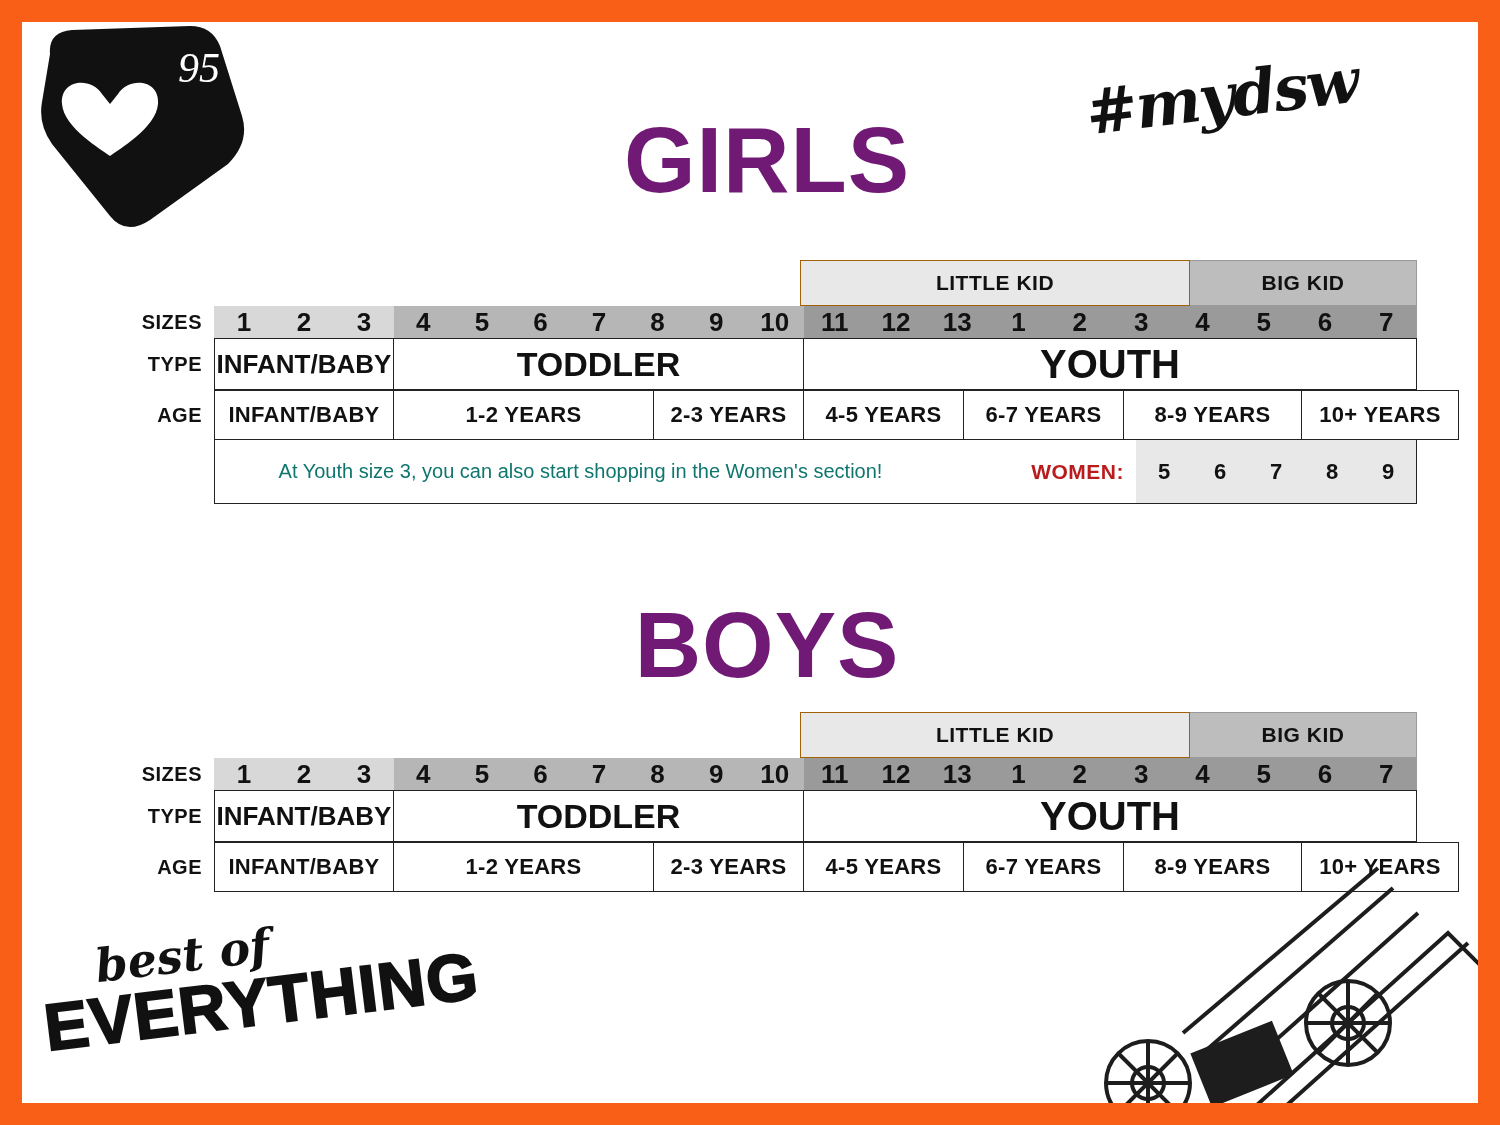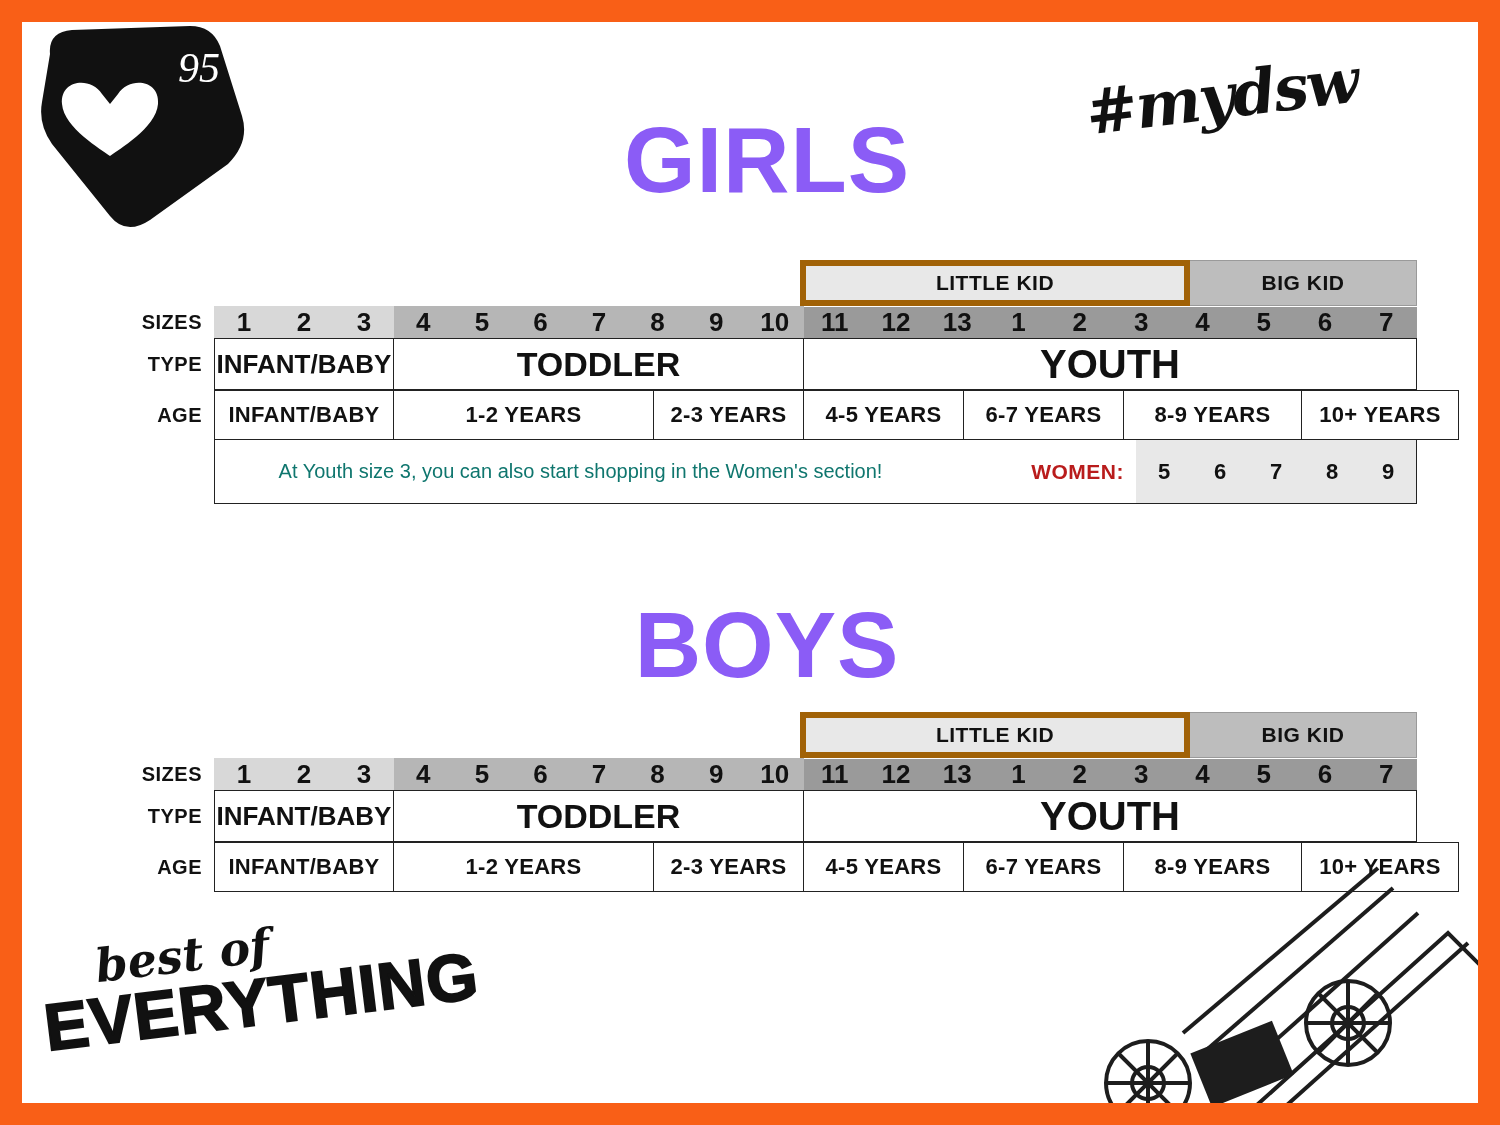--- a/index.html
+++ b/index.html
@@ -52,21 +52,21 @@
     opacity: .95;
   }
 
   
   .title {
     text-align: center;
     font-family: "Liberation Sans", sans-serif;
     font-weight: bold;
     font-size: 92px;
     letter-spacing: 1px;
-    color: #8b5cf6;
+    color: #701a75;
     line-height: 1;
     padding-left: 34px;
   }
   #girls-title { position: absolute; left: 0; right: 0; top: 92px; }
   #boys-title  { position: absolute; left: 0; right: 0; top: 577px; }
 
   
   .chart { position: absolute; }
   #girls-chart { left: 110px; top: 238px; width: 1285px; }
   #boys-chart  { left: 110px; top: 690px; width: 1285px; }
@@ -75,21 +75,21 @@
     width: 82px; min-width: 82px;
     font-weight: bold; font-size: 20px; color: #111;
     display: flex; align-items: center; justify-content: flex-end;
     padding-right: 12px; letter-spacing: .5px;
   }
 
   .kidrow { display: flex; height: 46px; }
   .kidspacer { width: 82px; }
   .kid-pre { width: 586px; }
   .kid-little {
-    width: 390px; background: #e8e8e8; border: 6px solid #a16207;
+    width: 390px; background: #e8e8e8; border: 1px solid #a16207;
     display: flex; align-items: center; justify-content: center;
     font-weight: bold; font-size: 21px; letter-spacing: .5px; color: #111;
   }
   .kid-big {
     width: 227px; background: #bdbdbd; border: 1px solid #9a9a9a; border-left: none;
     display: flex; align-items: center; justify-content: center;
     font-weight: bold; font-size: 21px; letter-spacing: .5px; color: #111;
   }
 
   .sizerow { display: flex; height: 32px; }
@@ -98,21 +98,21 @@
     flex: 1; display: flex; align-items: center; justify-content: center;
     font-size: 26px; font-weight: bold; color: #111;
     font-family: "Liberation Sans", sans-serif;
   }
   .seg-infant .cell { background: #d8d8d8; }
   .seg-toddler .cell { background: #b6b6b6; }
   .seg-youth .cell { background: #9a9a9a; }
   .seg { display: flex; }
   .seg-infant { width: 180px; }
   .seg-toddler { width: 410px; }
-  .seg-youth { width: 613px; align-items: center; }
+  .seg-youth { width: 613px; }
 
   .typerow { display: flex; height: 52px; }
   .typecells { display: flex; flex: 1; }
   .type-infant {
     width: 180px; border: 1px solid #222; display: flex; align-items: center; justify-content: center;
     font-weight: bold; font-size: 26px; color: #111;
   }
   .type-toddler {
     width: 410px; border: 1px solid #222; border-left: none;
     display: flex; align-items: center; justify-content: center;

